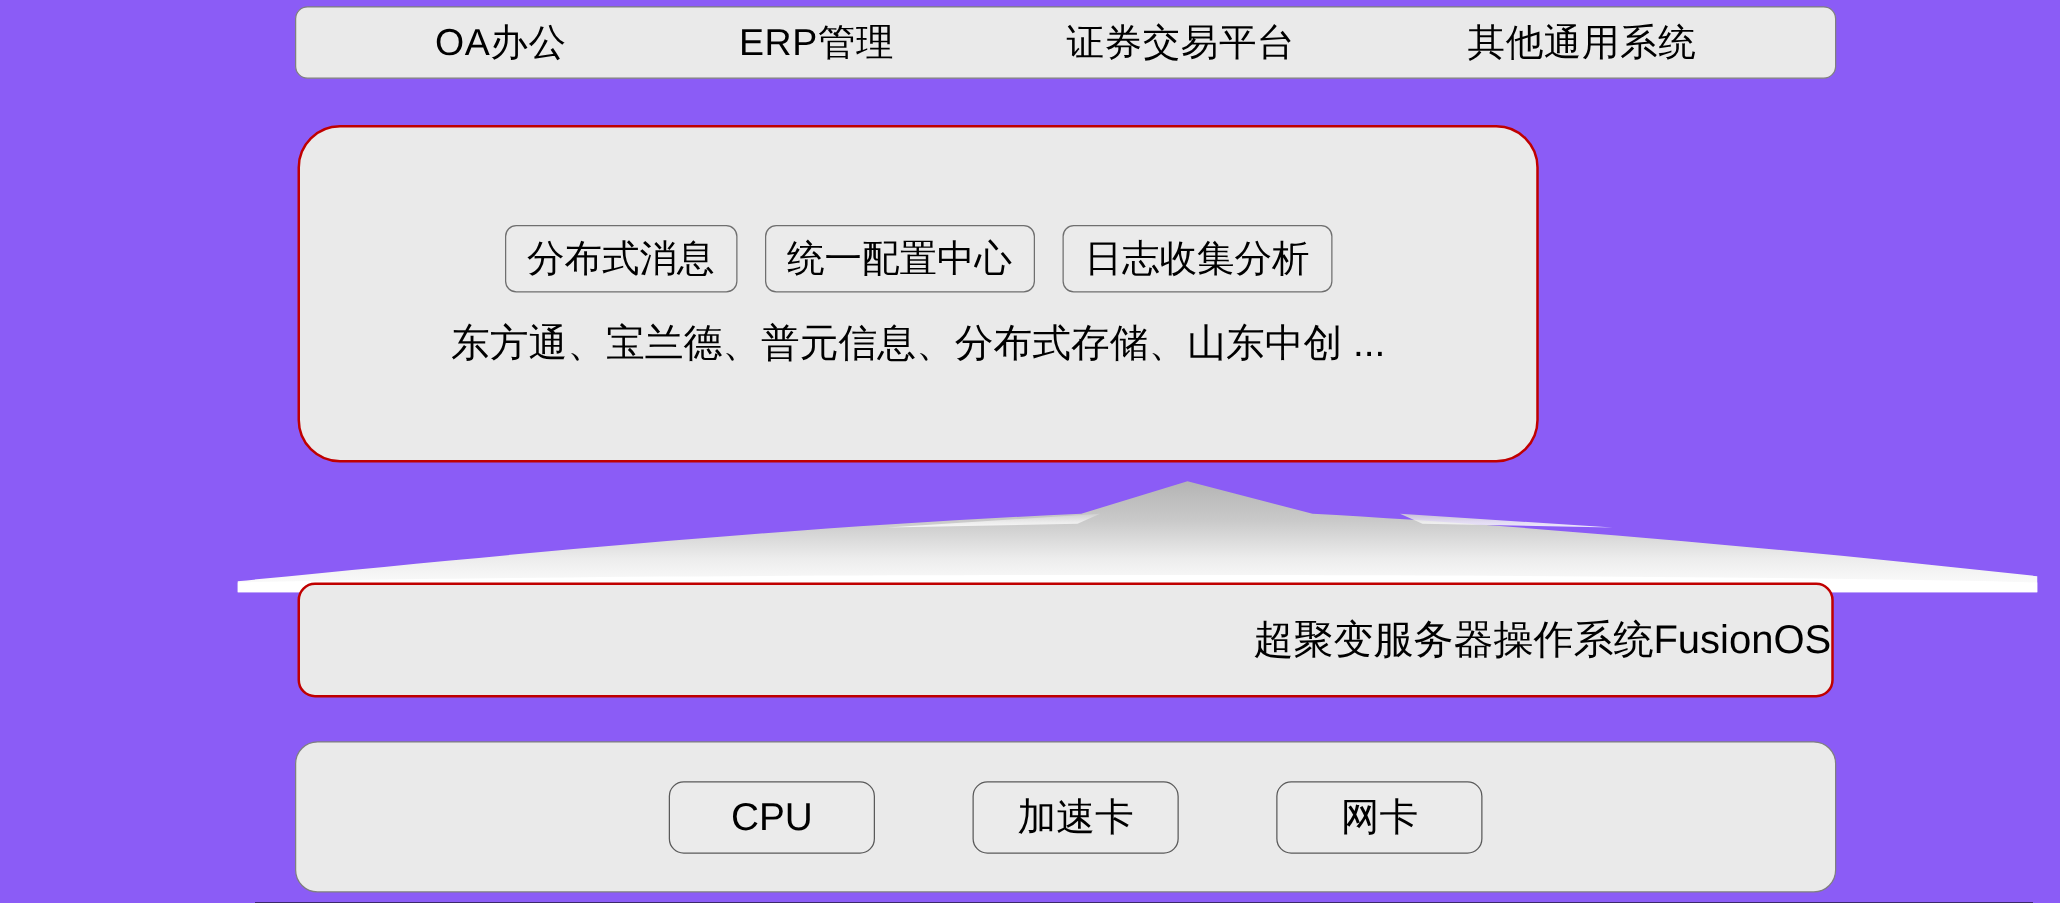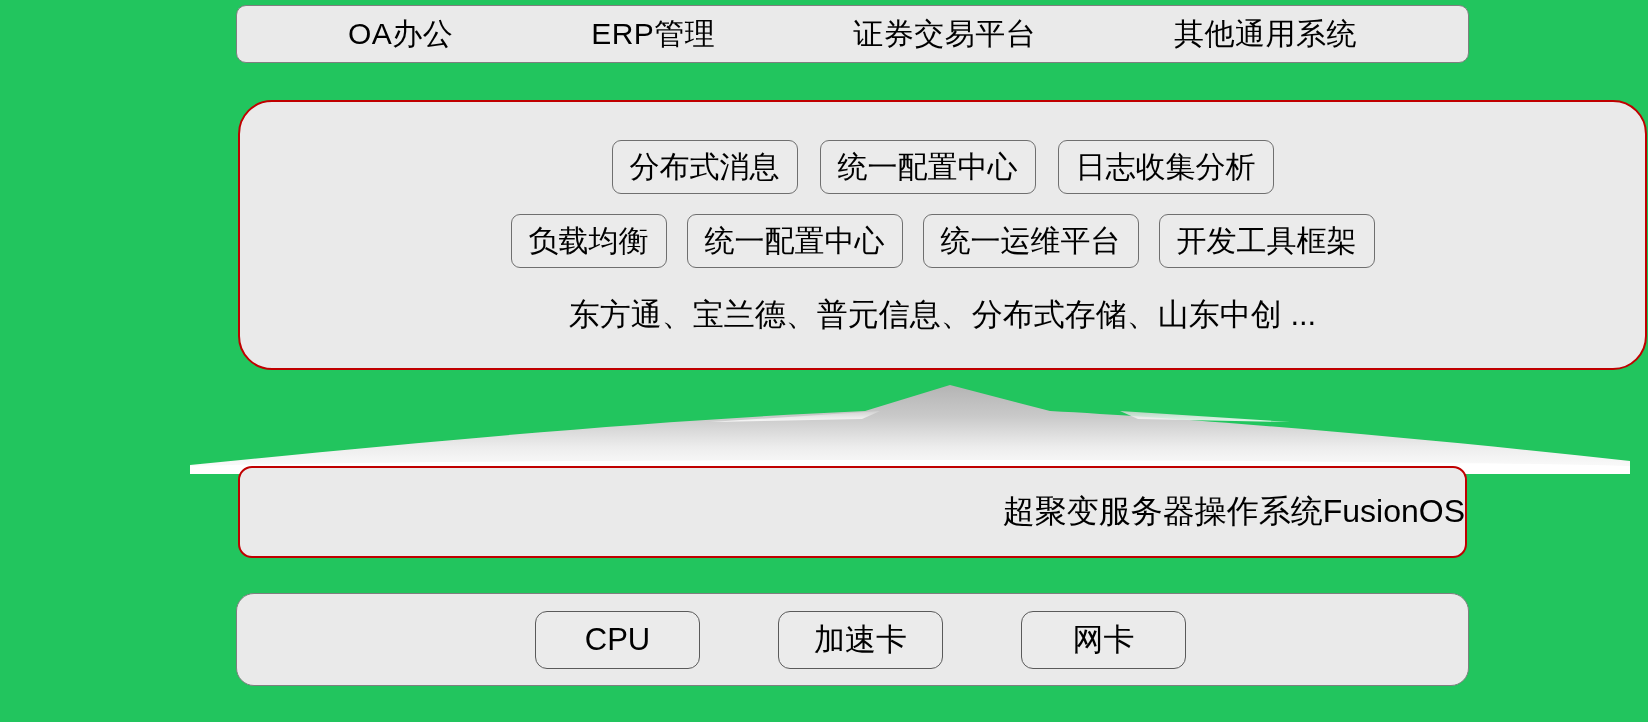--- a/index.html
+++ b/index.html
@@ -10,21 +10,21 @@
   body {
     width: 1648px;
     height: 722px;
     font-family: "Liberation Sans", "DejaVu Sans", sans-serif;
     overflow: hidden;
   }
   .stage {
     position: relative;
     width: 1648px;
     height: 722px;
-    background: #22c55e;
+    background: #8b5cf6;
   }
 
   
   .panel {
     position: absolute;
     background: #eaeaea;
     box-sizing: border-box;
     display: flex;
     align-items: center;
   }
@@ -49,21 +49,21 @@
     font-size: 30px;
     color: #000000;
     white-space: nowrap;
     letter-spacing: 0.5px;
   }
 
   
   #middleware-panel {
     left: 238px;
     top: 100px;
-    width: 1409px;
+    width: 993px;
     height: 270px;
     border-radius: 34px;
     flex-direction: column;
     justify-content: center;
     align-items: center;
     padding: 6px 0 0 0;
   }
   .pill-row {
     display: flex;
     align-items: center;
@@ -119,21 +119,21 @@
     font-size: 32px;
     color: #000000;
     white-space: nowrap;
   }
 
   
   #hardware-panel {
     left: 236px;
     top: 593px;
     width: 1233px;
-    height: 93px;
+    height: 121px;
     border-radius: 18px;
     justify-content: center;
     gap: 78px;
     padding-left: 16px;
   }
   .hw-pill {
     background: #ebebeb;
     border: 1.8px solid #5a5a5a;
     border-radius: 12px;
     box-sizing: border-box;
@@ -161,26 +161,20 @@
   </div>
 
   <div class="panel red" id="middleware-panel">
 
     <div class="pill-row" id="mw-row-1">
       <div class="pill">分布式消息</div>
       <div class="pill">统一配置中心</div>
       <div class="pill">日志收集分析</div>
     </div>
 
-    <div class="pill-row" id="mw-row-2">
-      <div class="pill">负载均衡</div>
-      <div class="pill">统一配置中心</div>
-      <div class="pill">统一运维平台</div>
-      <div class="pill">开发工具框架</div>
-    </div>
 
     <div id="vendor-line">东方通、宝兰德、普元信息、分布式存储、山东中创 ...</div>
   </div>
 
   <svg id="growth-arrow" viewBox="0 0 1440 96" preserveAspectRatio="none">
     <defs>
       <linearGradient id="arrowGrad" x1="0" y1="0" x2="0" y2="1">
         <stop offset="0%" stop-color="#b4b4b4"></stop>
         <stop offset="35%" stop-color="#c9c9c9"></stop>
         <stop offset="70%" stop-color="#ededed"></stop>

